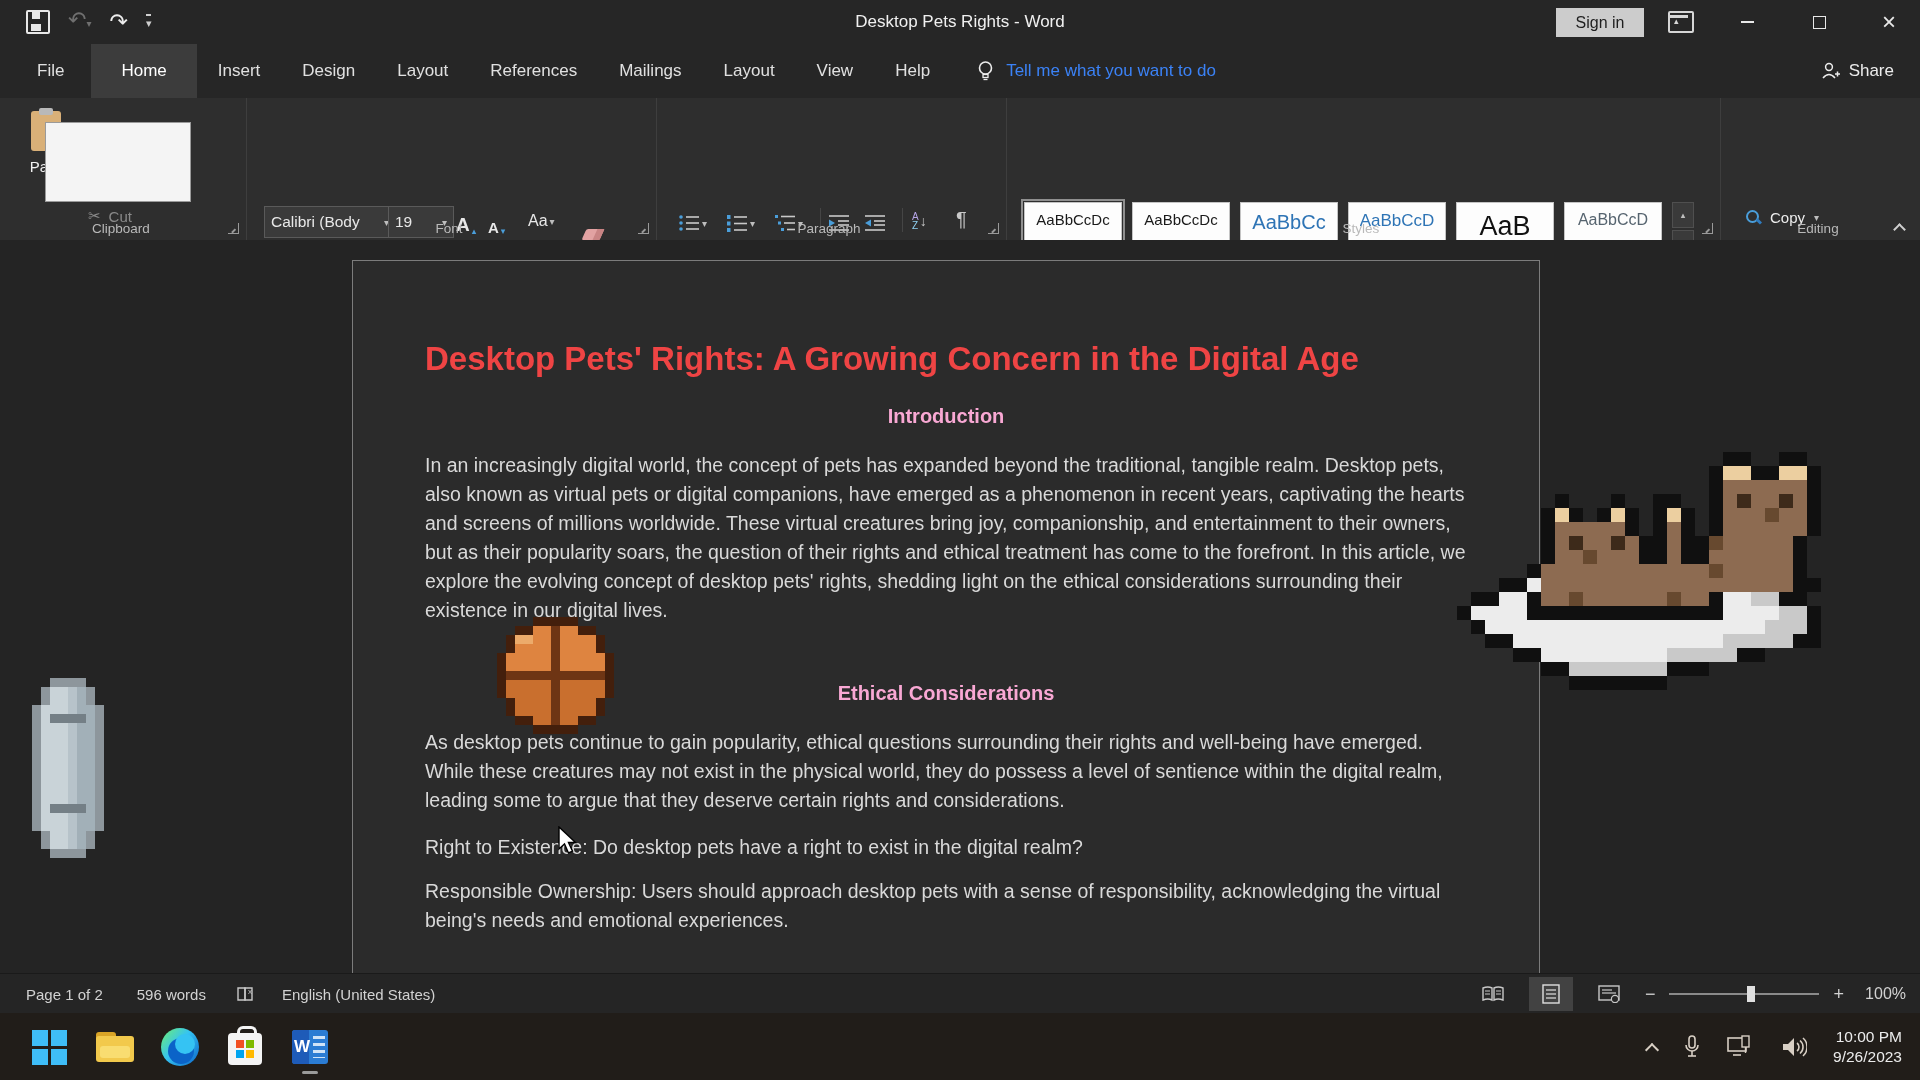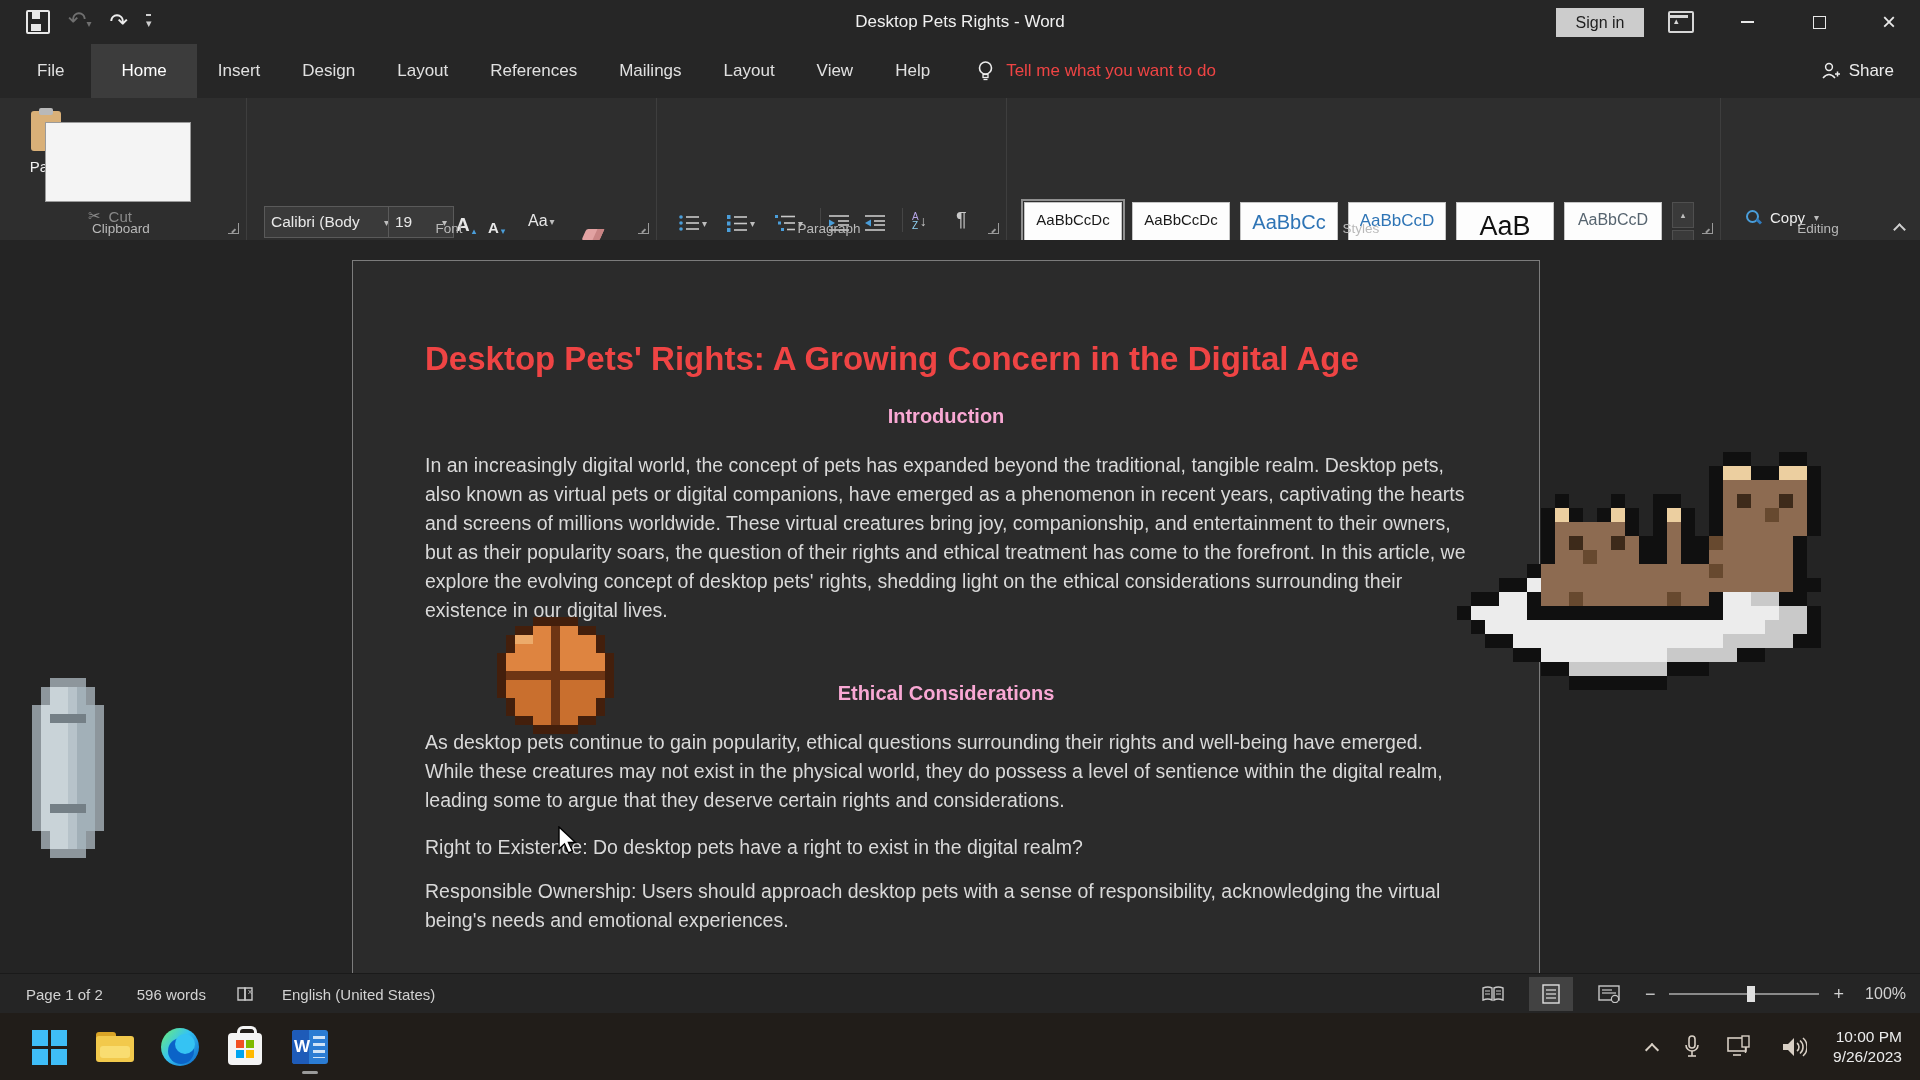--- a/index.html
+++ b/index.html
@@ -26,21 +26,21 @@
   .min-ic{width:13px;height:2px;background:#e8e8e8;}
   .restore-ic{width:11px;height:11px;border:1.5px solid #e8e8e8;position:relative;background:#262626;}
   .restore-ic::before{content:"";position:absolute;left:2px;top:-5px;width:11px;height:11px;border:1.5px solid #e8e8e8;z-index:-1;}
   .close-ic{font-size:24px;font-weight:300;}
 
   
   .tabsbar{position:absolute;left:0;top:44px;width:1920px;height:54px;background:#262626;display:flex;align-items:stretch;}
   .tab{display:flex;align-items:center;padding:0 21px;font-size:17px;color:#e0e0e0;}
   .tab.file{padding:0 27px;margin-left:10px;}
   .tab.active{background:#3c3c3c;color:#ffffff;padding:0 30px;}
-  .tellme{display:flex;align-items:center;gap:12px;margin-left:26px;font-size:17px;color:#ef4444;}
+  .tellme{display:flex;align-items:center;gap:12px;margin-left:26px;font-size:17px;color:#3b82f6;}
   .bulb{width:17px;height:22px;position:relative;}
   .share{position:absolute;right:26px;top:0;height:54px;display:flex;align-items:center;gap:9px;font-size:17px;color:#ececec;}
 
   
   .ribbon{position:absolute;left:0;top:98px;width:1920px;height:142px;background:#2e2e2e;border-bottom:1px solid #1d1d1d;}
   .rgroup{position:absolute;top:0;height:142px;border-right:1px solid #3e3e3e;}
   .glabel{position:absolute;bottom:4px;left:0;right:4px;text-align:center;font-size:13.5px;color:#b9b9b9;}
   .launcher{position:absolute;bottom:6px;right:7px;width:10px;height:10px;border-right:1.5px solid #9a9a9a;border-bottom:1.5px solid #9a9a9a;}
   .launcher::before{content:"";position:absolute;right:2px;bottom:2px;width:5px;height:1.5px;background:#9a9a9a;transform:rotate(-45deg);}
   .collapse-chev{position:absolute;right:16px;bottom:8px;width:10px;height:10px;}

